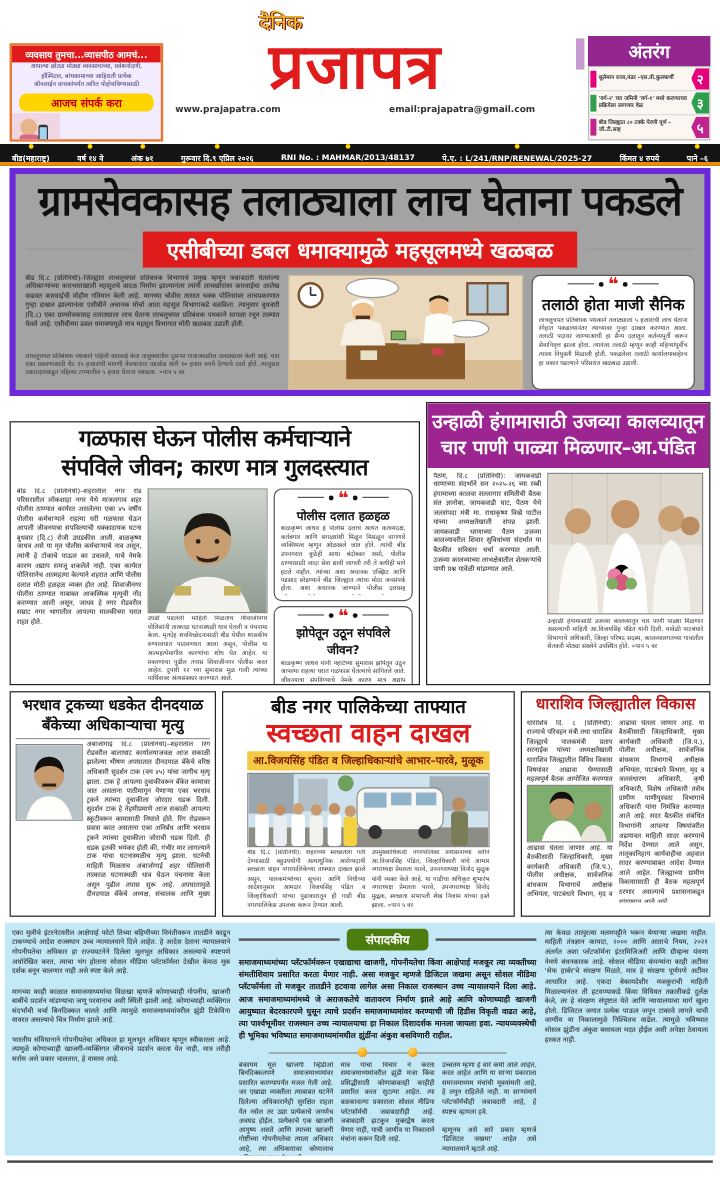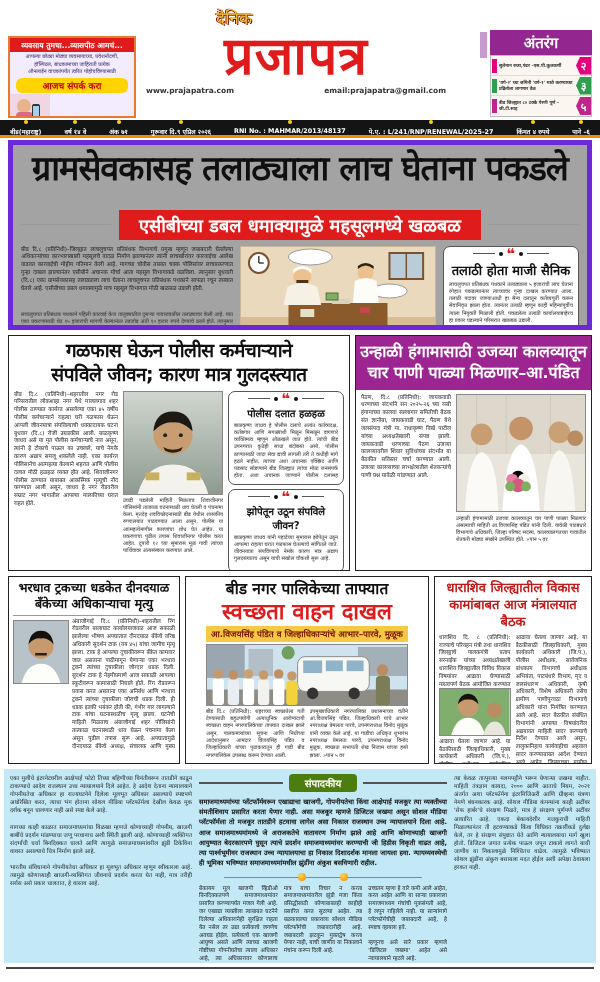--- a/index.html
+++ b/index.html
@@ -33,21 +33,21 @@
   .ant-page { width:15px; height:18px; color:#fff; font-size:11px; font-weight:bold; display:flex; align-items:center; justify-content:center; clip-path:polygon(0 50%,28% 0,100% 0,100% 100%,28% 100%); flex:0 0 auto; }
 
   
   .infobar { height:18px; background:#141414; display:flex; align-items:center; justify-content:space-between; padding:0 10px; border-bottom:3px solid #f08c00; }
   .info-item { display:flex; align-items:center; gap:3px; color:#fff; font-size:6.4px; font-weight:bold; white-space:nowrap;flex-direction:column; }
   .dot { width:4px; height:4px; border-radius:50%; background:#ffd200; flex:0 0 auto; }
 
   
   .lead { margin:2px 8px 0; border:5px solid #6d28d9; background:#a3a3a3; padding:2px 8px 4px; height:190px; overflow:hidden; }
   .lead-headline { font-size:34px; font-weight:800; color:#101010; text-align:center; line-height:1.25; letter-spacing:-1px; white-space:nowrap; overflow:hidden; }
-  .lead-subwrap { display:flex; align-items:center; gap:8px; margin-top:20px; }
+  .lead-subwrap { display:flex; align-items:center; gap:8px; margin-top:3px; }
   .lead-subwrap .hline { flex:1; height:1px; background:#999; }
   .lead-subhead { background:#e01b1b; color:#fff; font-size:18px; font-weight:800; padding:3px 20px; }
   .lead-content { display:flex; gap:7px; margin-top:6px; height:96px; }
   .lead-body { width:212px; flex:0 0 auto; }
   .lead-cartoon { width:196px; flex:0 0 auto; border:1px solid #cbb89a; }
   .lead-quote { flex:1; }
 
   
   .tiny { font-size:5.6px; line-height:1.4; text-align:justify; color:#1c1c1c; overflow:hidden; }
   .tiny2 { font-size:5.2px; line-height:1.4; text-align:justify; color:#333; overflow:hidden; }
@@ -56,21 +56,21 @@
   
   .qbox { border:1px solid #555; border-radius:7px; padding:3px 5px 4px; background:#fff; }
   .qtop { display:flex; align-items:center; justify-content:center; gap:4px; margin-top:-2px; }
   .qtop .qline { width:22px; height:1px; background:#555; }
   .qdot { width:4px; height:4px; border-radius:50%; background:#111; }
   .qmark { color:#e01b1b; font-size:15px; line-height:0.8; font-weight:bold; }
   .qtitle { text-align:center; font-weight:800; color:#111; margin:1px 0 2px; }
 
   
   .row2 { margin:5px 8px 0; display:flex; gap:5px; height:236px; }
-  .police-box { width:342px; flex:0 0 auto; border:1.5px solid #222; padding:3px 5px; overflow:hidden; }
+  .police-box { width:342px; flex:0 0 auto; border:1.5px solid #222; padding:3px 5px; overflow:hidden;margin-top:16px; }
   .police-headline { text-align:center; font-size:19px; font-weight:800; color:#101010; line-height:1.25; letter-spacing:-0.5px; white-space:nowrap; overflow:hidden; }
   .police-cols { display:flex; gap:5px; margin-top:4px; height:172px; }
   .pc1 { width:104px; flex:0 0 auto; }
   .pc2 { width:100px; flex:0 0 auto; }
   .pc3 { flex:1; display:flex; flex-direction:column; gap:4px; }
   .police-photo { width:100%; height:104px; border:1px solid #888; display:block; }
   .water-box { flex:1; border:1.5px solid #222; overflow:hidden; }
   .water-headline { background:#9c2592; color:#fff; text-align:center; font-size:16px; font-weight:800; line-height:1.3; padding:6px 2px; }
   .water-content { padding:4px 5px; display:flex; gap:5px; }
   .wc1 { width:90px; flex:0 0 auto; }
@@ -402,21 +402,20 @@
       </svg>
       <div class="veh-cols">
         <div class="tiny2">बीड दि.८ (प्रतिनिधी): शहराच्या स्वच्छतेला गती देण्यासाठी बहुउपयोगी अत्याधुनिक आरोग्यदायी स्वच्छता वाहन नगरपालिकेच्या ताफ्यात दाखल झाले असून, पालकमंत्र्यांच्या सूचना आणि निधीच्या आदेशानुसार आमदार विजयसिंह पंडित व जिल्हाधिकारी यांच्या पुढाकारातून ही गाडी बीड नगरपालिकेस उपलब्ध करून देण्यात आली.</div>
         <div class="tiny2">उपमुख्याधिकारी नगरपालिका प्रशासनाच्या वतीने आ.विजयसिंह पंडित, जिल्हाधिकारी यांचे आभार नगराध्यक्ष प्रेमलता पारवे, उपनगराध्यक्ष विनोद मुळूक यांनी व्यक्त केले आहे. या गाडीचा अधिकृत शुभारंभ नगराध्यक्ष प्रेमलता पारवे, उपनगराध्यक्ष विनोद मुळूक, स्वच्छता सभापती शेख निजाम यांच्या हस्ते झाला. »पान ५ वर</div>
       </div>
     </article>
 
     <article class="meeting-box">
       <div class="meet-headline">
         <div>धाराशिव जिल्ह्यातील विकास</div>
-        <div>कामांबाबत आज मंत्रालयात बैठक</div>
       </div>
       <div class="meet-cols">
         <div>
           <div class="tiny" style="height:52px;">धाराशिव दि. ८ (प्रतिनिधी): राज्याचे परिवहन मंत्री तथा धाराशिव जिल्ह्याचे पालकमंत्री प्रताप सरनाईक यांच्या अध्यक्षतेखाली धाराशिव जिल्ह्यातील विविध विकास विषयांवर आढावा घेण्यासाठी महत्वपूर्ण बैठक आयोजित करण्यात आली आहे. ही बैठक गुरुवार, दि. ९ एप्रिल रोजी सकाळी १०.३० वाजता मंत्रालयातील दालन क्र. ५०१ (विस्तार इमारत), मुंबई येथे पार पडणार आहे. बैठकीत श्री क्षेत्र तुळजाभवानी मंदिर विकास आराखडा, मुख्यमंत्री सोलापूर कॉरिडॉर योजना, जिल्ह्यातील रस्ते व पूलबांधणी, जलजीवन, मृद व जलसंधारण विभाग, कृषी संजीवनी योजना आणि जलजोडणी अंतर्गत पाणी टंचाई या मुद्द्यांवर सविस्तर</div>
           <svg class="meet-photo" viewBox="0 0 74 48" preserveAspectRatio="none">
             <rect width="74" height="48" fill="#7fae6f"></rect>
             <circle cx="30" cy="18" r="11" fill="#c79a6e"></circle>
             <path d="M19 16 q2 -11 11 -11 q9 0 11 11 q-5 -6 -11 -5 q-6 -1 -11 5z" fill="#15120e"></path>
             <path d="M12 48 q5 -18 18 -18 q13 0 18 18z" fill="#fdfdf9"></path>
             <circle cx="58" cy="22" r="8" fill="#b98c62"></circle>

